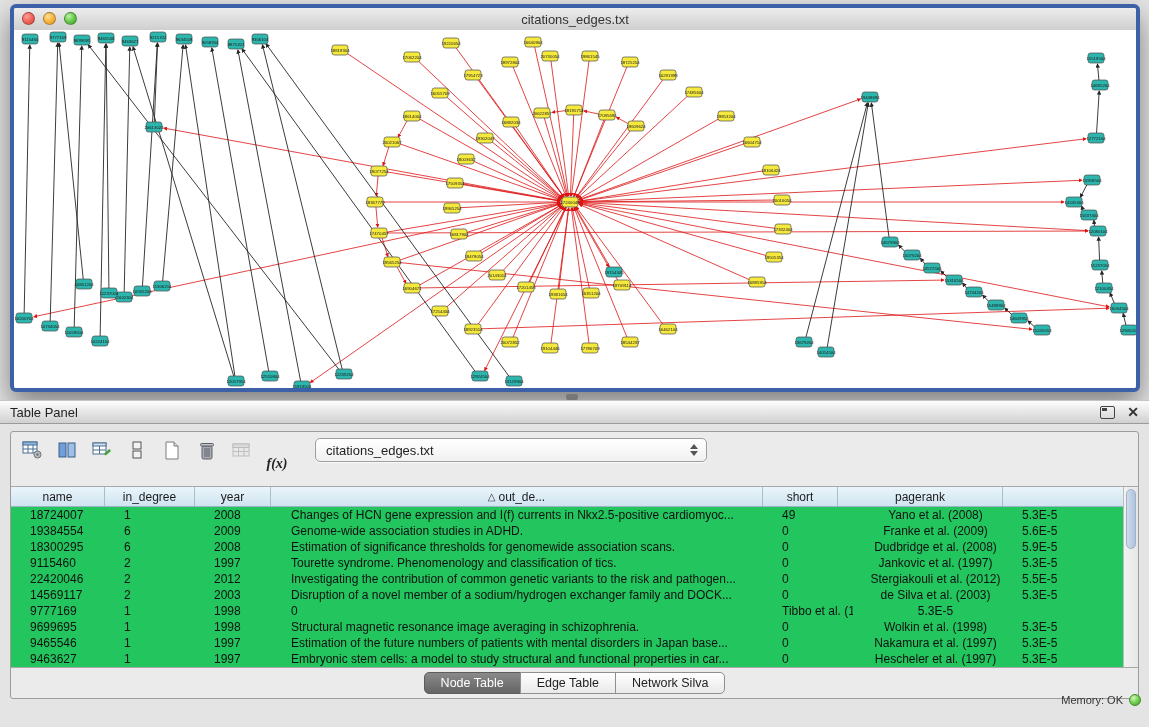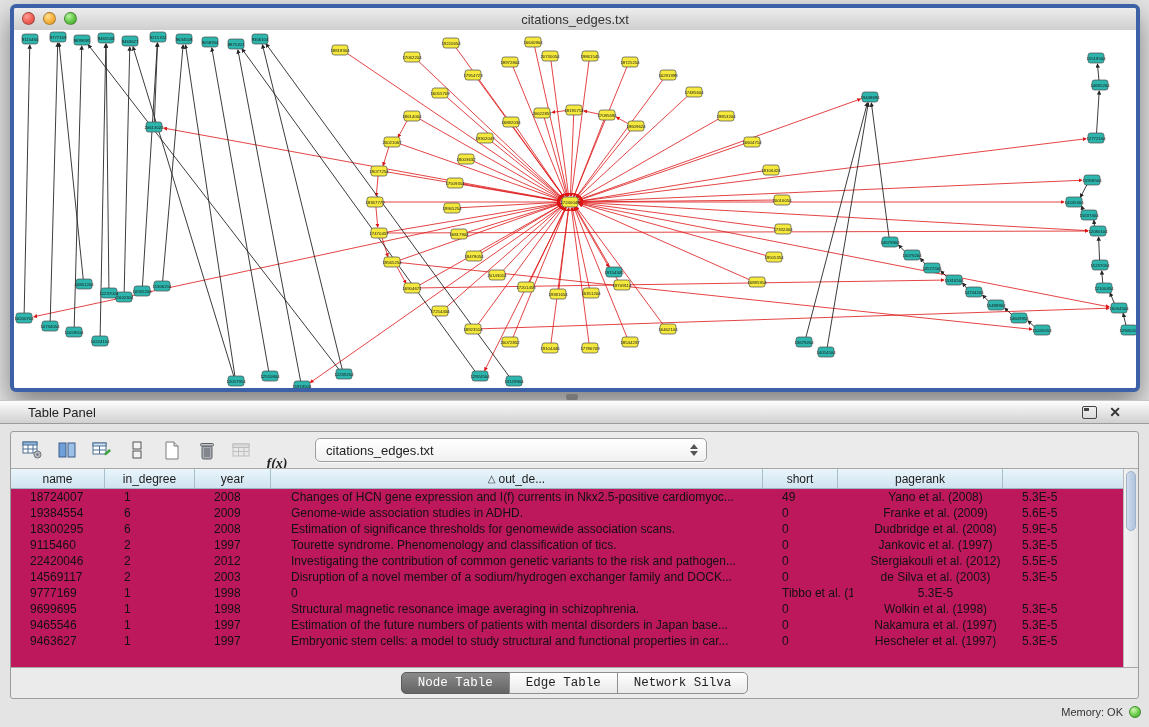--- a/index.html
+++ b/index.html
@@ -31,21 +31,21 @@
   .panel-divider-handle{
     position:absolute;left:566px;top:394px;width:12px;height:6px;
     background:#777;border-radius:2px;
   }
 
   
   .table-panel{position:absolute;left:0;top:400px;width:1149px;height:305px;background:#e4e4e4;}
   .panel-header{
     height:24px;background:linear-gradient(#fdfdfd,#d0d0d0);
     border-top:1px solid #c4c4c4;border-bottom:1px solid #9b9b9b;
-    display:flex;align-items:center;padding:0 28px;box-sizing:border-box;
+    display:flex;align-items:center;padding:0 10px;box-sizing:border-box;
   }
   .panel-title{font-size:13px;color:#222;}
   .ph-icons{margin-left:auto;display:flex;align-items:center;gap:12px;}
   .float-btn{width:13px;height:11px;border:1.5px solid #444;border-radius:2px;display:inline-block;position:relative;}
   .float-btn:after{content:"";position:absolute;left:1px;top:1px;width:5px;height:3px;background:#444;}
   .close-btn{font-size:14px;font-weight:bold;color:#333;line-height:14px;cursor:default;}
   .panel-content{
     position:absolute;left:10px;right:10px;top:31px;bottom:6px;
     border:1px solid #9c9c9c;border-radius:3px;background:#ebebeb;
     display:flex;flex-direction:column;overflow:hidden;
@@ -58,21 +58,21 @@
   .table-combo{
     margin-left:16px;width:392px;height:24px;background:linear-gradient(#ffffff,#f1f1f1);
     border:1px solid #9e9e9e;border-radius:5px;display:flex;align-items:center;
     padding:0 4px 0 10px;font-size:13px;box-sizing:border-box;box-shadow:0 1px 1px rgba(255,255,255,.8);
   }
   .combo-arrows{margin-left:auto;width:16px;display:flex;flex-direction:column;align-items:center;gap:2px;}
   .combo-arrows .up{width:0;height:0;border-left:4px solid transparent;border-right:4px solid transparent;border-bottom:5px solid #555;}
   .combo-arrows .down{width:0;height:0;border-left:4px solid transparent;border-right:4px solid transparent;border-top:5px solid #555;}
 
   
-  .table-area{flex:1 1 auto;background:#be185d;border-top:1px solid #a8a8a8;border-bottom:1px solid #a8a8a8;position:relative;overflow:hidden;display:flex;flex-direction:column;}
+  .table-area{flex:1 1 auto;background:#22c55e;border-top:1px solid #a8a8a8;border-bottom:1px solid #a8a8a8;position:relative;overflow:hidden;display:flex;flex-direction:column;margin-top:18px;}
   .tgrid{display:grid;grid-template-columns:94px 90px 76px 492px 75px 165px minmax(0,1fr);}
   .thead{flex:0 0 19px;background:linear-gradient(#eaf5fb,#cfe4f0);border-bottom:1px solid #9ab4c4;margin-right:15px;}
   .hcell{
     font-size:12px;display:flex;align-items:center;justify-content:center;
     border-right:1px solid #a9becb;height:19px;box-sizing:border-box;color:#1c1c1c;gap:3px;
   }
   .sort-glyph{font-size:10px;color:#333;}
   .tbody{flex:1 1 auto;margin-right:15px;}
   .trow{height:16px;padding-left:15px;}
   .trow{display:grid;grid-template-columns:94px 90px 76px 492px 75px 165px minmax(0,1fr);}
@@ -87,31 +87,31 @@
     background:linear-gradient(90deg,#f2f2f2,#e7e7e7);border-left:1px solid #bbb;box-sizing:border-box;
   }
   .vthumb{
     position:absolute;left:2px;right:2px;top:2px;height:60px;border-radius:6px;
     background:linear-gradient(90deg,#cfdcec,#aec3dc);border:1px solid #9fb2c9;box-sizing:border-box;
   }
 
   
   .tabbar{flex:0 0 30px;display:flex;align-items:center;justify-content:center;}
   .seg{
-    font-family:Liberation Mono, monospace;font-size:12.5px;color:#222;
+    font-family:Liberation Sans, sans-serif;font-size:12.5px;color:#222;
     background:linear-gradient(#ffffff,#e9e9e9);border:1px solid #8f8f8f;
     padding:3px 16px;margin-left:-1px;cursor:default;line-height:14px;
   }
   .seg:first-child{border-radius:5px 0 0 5px;margin-left:0;}
   .seg:last-child{border-radius:0 5px 5px 0;}
   .seg.selected{background:linear-gradient(#8a8a8a,#646464);color:#fff;border-color:#5c5c5c;}
 
   
   .statusbar{
-    position:absolute;left:0;right:0;bottom:4px;height:22px;
+    position:absolute;left:0;right:0;bottom:16px;height:22px;
     display:flex;align-items:center;justify-content:flex-end;gap:6px;padding:0 8px;
     font-size:11px;color:#333;
   }
   .mem-dot{
     width:12px;height:12px;border-radius:50%;
     background:radial-gradient(circle at 35% 30%,#d2f7b6,#6dcb4a 55%,#3f9a2b);
     border:1px solid #3e8f2a;box-sizing:border-box;
   }
 </style>
 </head>

